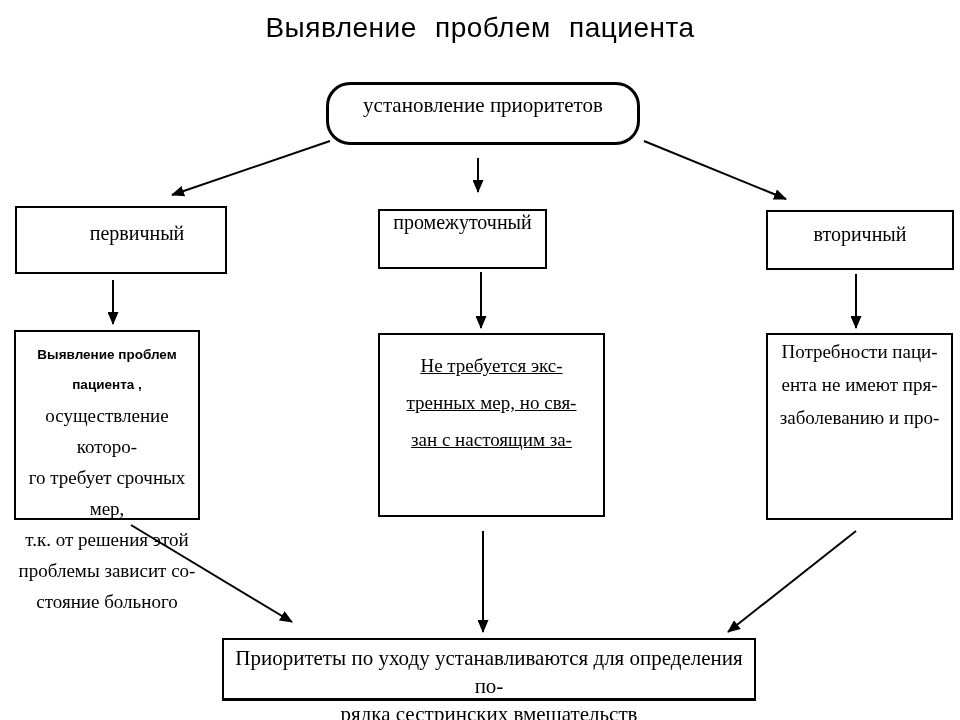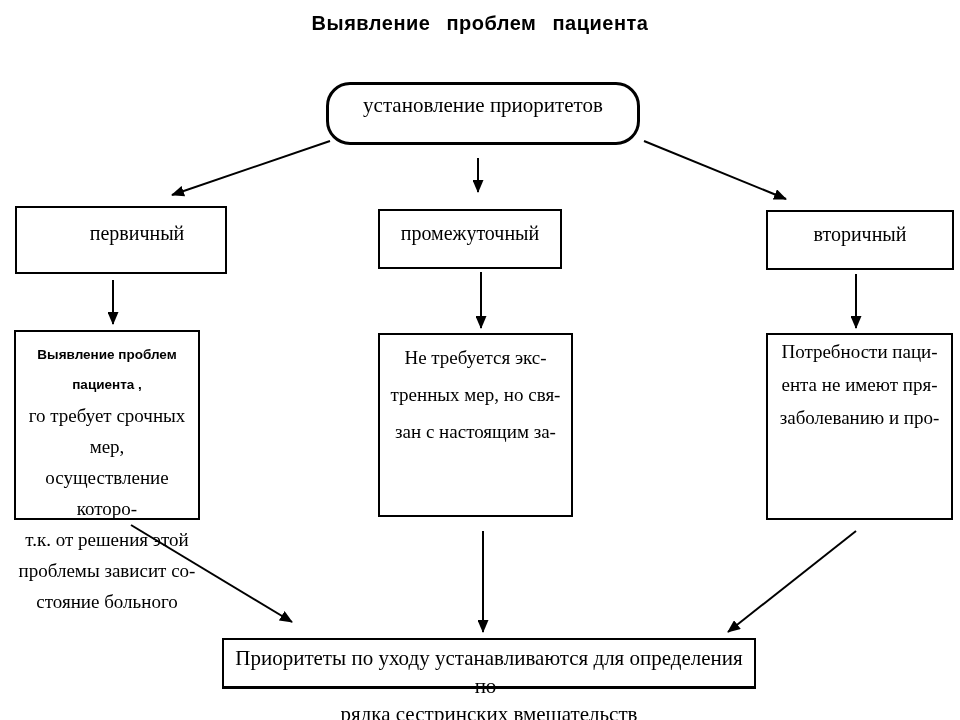--- a/index.html
+++ b/index.html
@@ -4,53 +4,53 @@
 <style>
   :root { --ink:#000; --bg:#fff; }
   * { margin:0; padding:0; box-sizing:border-box; }
   html,body { width:960px; height:720px; background:var(--bg); overflow:hidden; }
   body { position:relative; font-family:"Liberation Serif","DejaVu Serif",serif; color:var(--ink); }
 
   .title {
     position:absolute; left:0; top:12px; width:960px;
     text-align:center;
     font-family:"Liberation Sans","DejaVu Sans",sans-serif;
-    font-weight:bold; font-size:20px; word-spacing:10px; letter-spacing:.5px;
+    font-weight:normal; font-size:28px; word-spacing:10px; letter-spacing:.5px;
   }
 
   .box {
     position:absolute; background:var(--bg);
     border:2px solid var(--ink);
     text-align:center;
   }
   .box .label { display:block; font-size:20px; }
 
   .root-box   { left:326px; top:82px;  width:314px; height:63px; border-width:3px; padding-top:8px;border-radius:24px; }
   .root-box .label { font-size:21px; }
 
   .cat-primary      { left:15px;  top:206px; width:212px; height:68px; padding-top:14px;padding-left:32px; }
-  .cat-intermediate { left:378px; top:209px; width:184px; height:60px; padding-top:11px; }
+  .cat-intermediate { left:378px; top:209px; width:169px; height:60px; }
   .cat-secondary    { left:766px; top:210px; width:188px; height:60px; padding-top:11px; }
 
   .desc-box { font-size:19px; padding-top:8px; }
   .desc-box .line { display:block; line-height:31px; }
   .desc-primary      { left:14px;  top:330px; width:186px; height:190px; }
-  .desc-intermediate { left:378px; top:333px; width:195px; height:184px; padding-top:4px; }
+  .desc-intermediate { left:378px; top:333px; width:227px; height:184px; padding-top:12px;text-decoration:underline; }
   .desc-intermediate .line { line-height:37px; }
   .desc-secondary    { left:766px; top:333px; width:187px; height:187px; padding-top:0; }
   .desc-secondary .line { line-height:33px; }
 
   .desc-heading {
     display:block;
     font-family:"Liberation Sans","DejaVu Sans",sans-serif;
     font-weight:bold; font-size:13.5px; line-height:30px;
   }
 
   .footer-box {
-    left:222px; top:638px; width:534px; height:51px;
+    left:222px; top:638px; width:534px; height:63px;
     border-bottom-width:3px; padding-top:4px; font-size:21px;
   }
   .footer-box .line { display:block; line-height:28px; }
 
   .arrows { position:absolute; left:0; top:0; width:960px; height:720px; pointer-events:none; }
   .arrows line { stroke:var(--ink); stroke-width:2; }
 </style>
 </head>
 <body>
 
@@ -82,21 +82,21 @@
 </div>
 <div class="box cat-intermediate">
   <span class="label">промежуточный</span>
 </div>
 <div class="box cat-secondary">
   <span class="label">вторичный</span>
 </div>
 
 <div class="box desc-box desc-primary">
   <span class="desc-heading">Выявление проблем пациента ,</span>
-  <span><span class="line">го требует срочных мер,</span><span class="line">осуществление которо-</span><span class="line">т.к. от решения этой</span><span class="line">проблемы зависит со-</span><span class="line">стояние больного</span></span>
+  <span><span class="line">осуществление которо-</span><span class="line">го требует срочных мер,</span><span class="line">т.к. от решения этой</span><span class="line">проблемы зависит со-</span><span class="line">стояние больного</span></span>
 </div>
 
 <div class="box desc-box desc-intermediate">
   <span><span class="line">Не требуется экс-</span><span class="line">тренных мер, но свя-</span><span class="line">зан с настоящим за-</span></span>
 </div>
 
 <div class="box desc-box desc-secondary">
   <span><span class="line">Потребности паци-</span><span class="line">ента не имеют пря-</span><span class="line">заболеванию и про-</span></span>
 </div>
 

